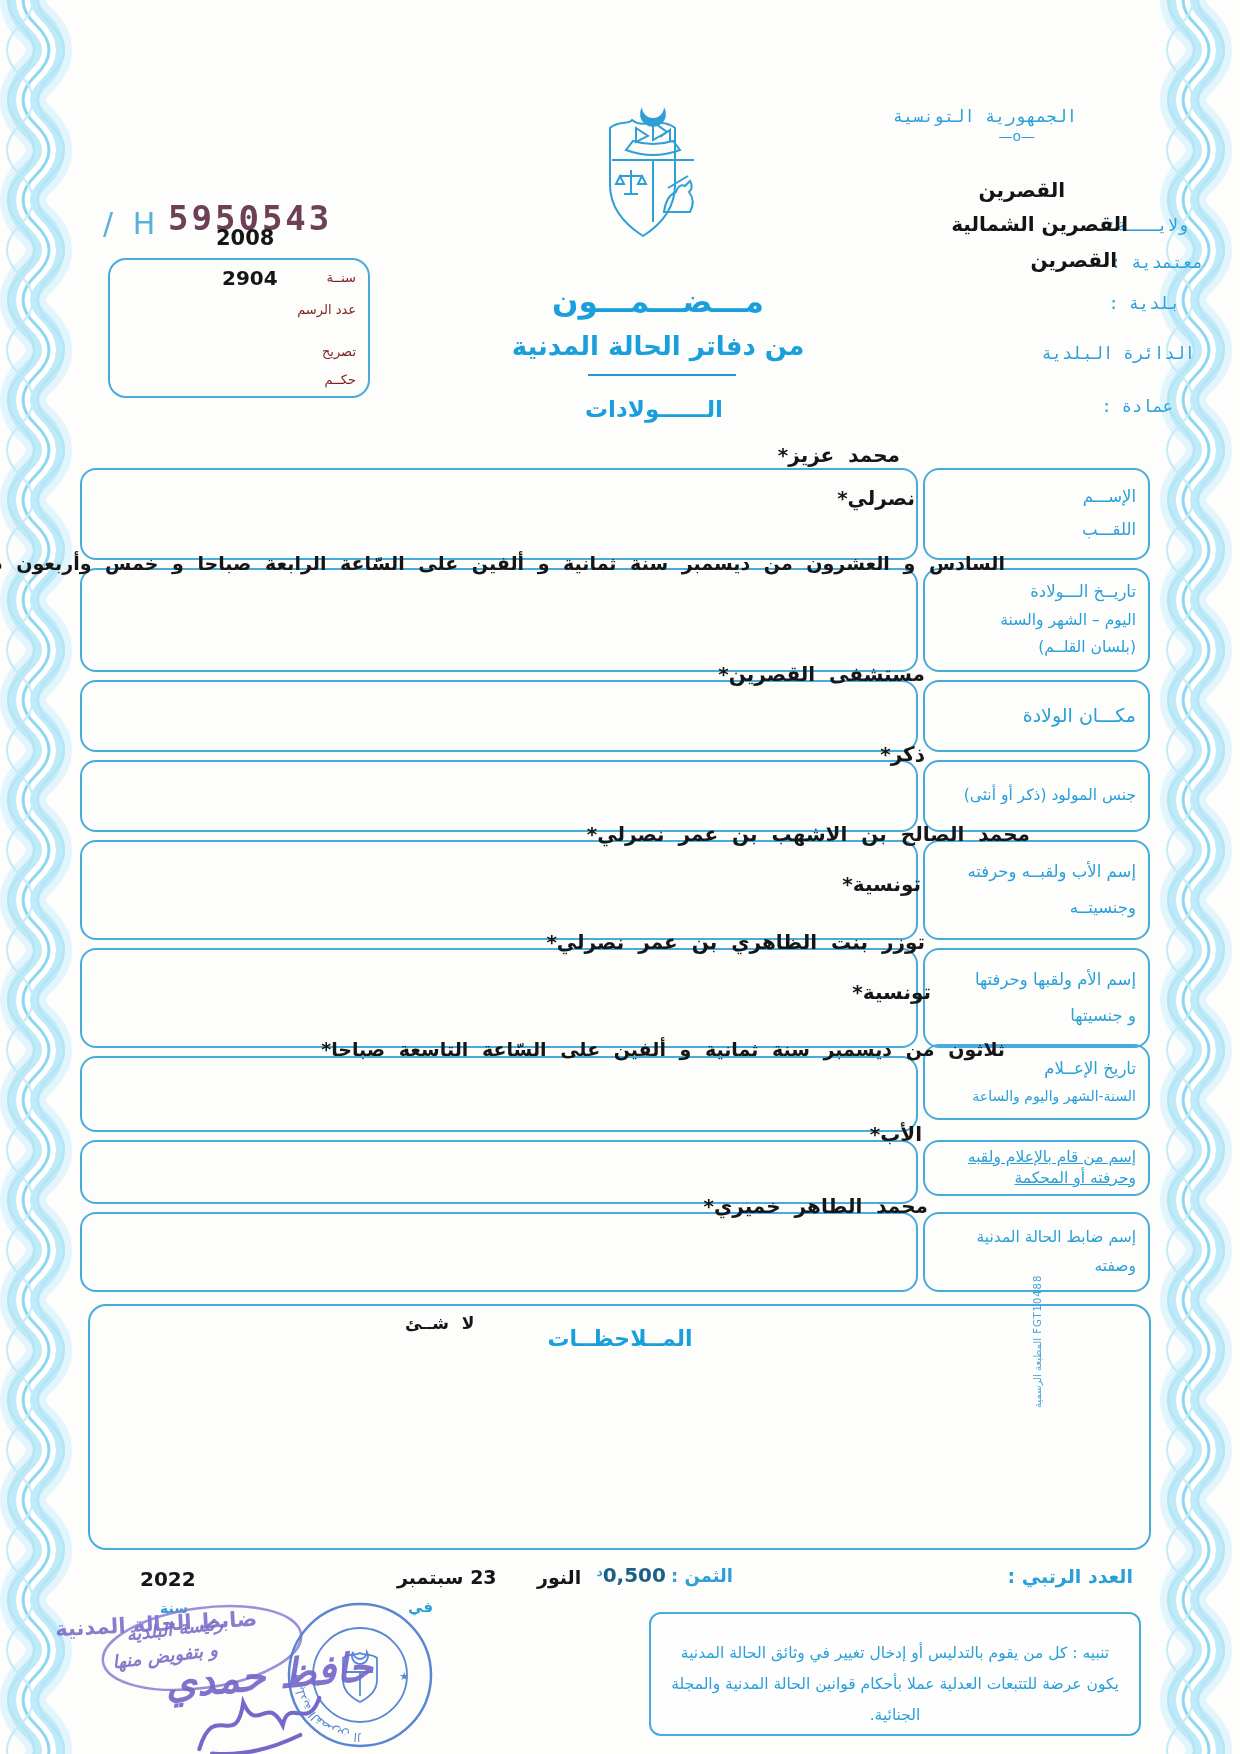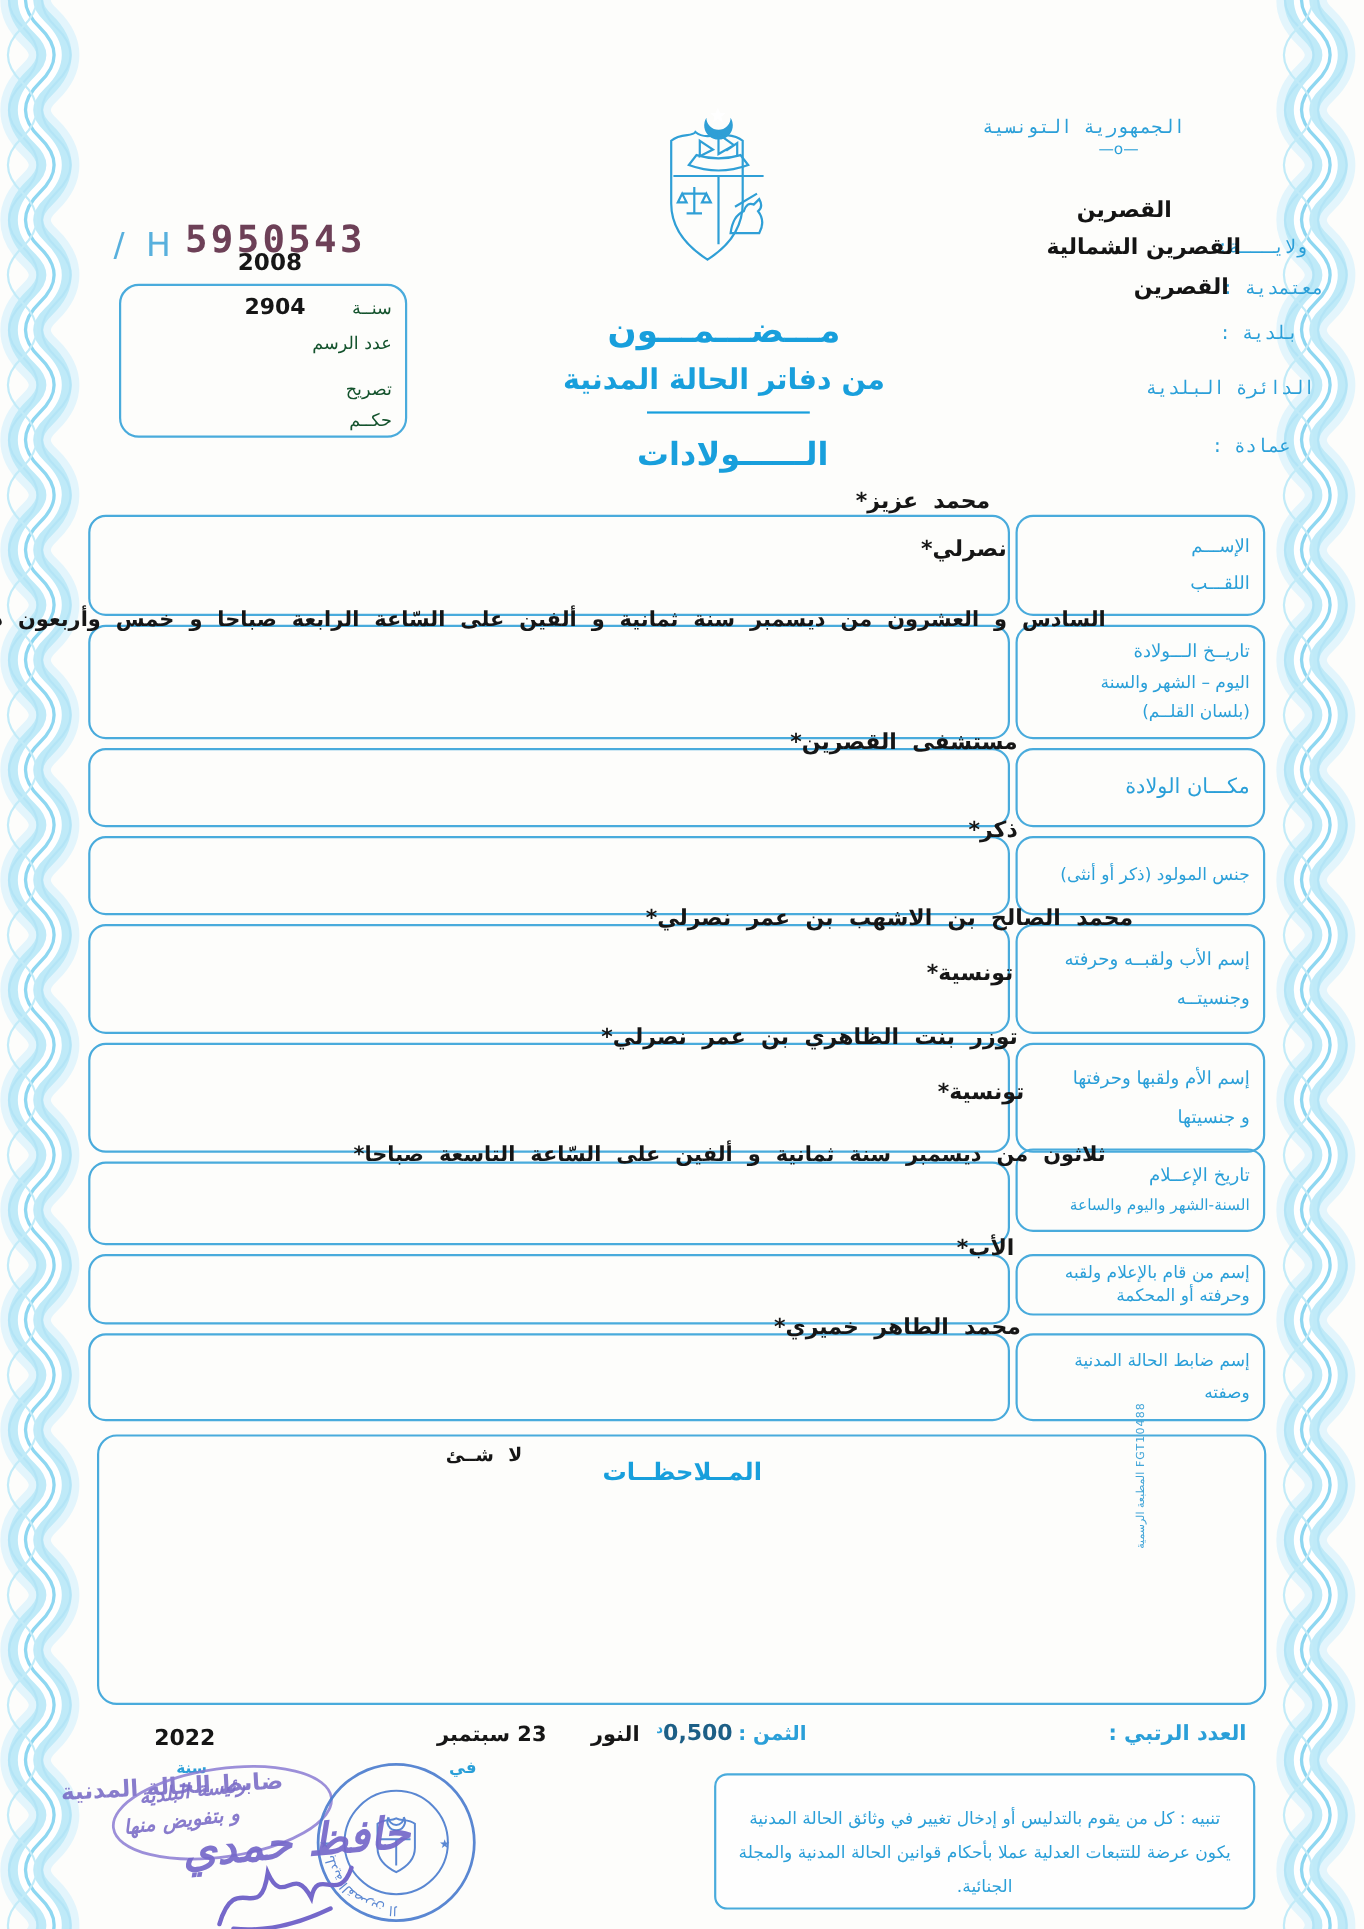--- a/index.html
+++ b/index.html
@@ -26,21 +26,21 @@
   .lblbox span{display:block;font-size:16.5px;line-height:1.25;}
   .lblbox .sm{font-size:14px;}
   .lblbox .md{font-size:15.5px;}
   .lblbox .lg{font-size:19px;}
   .titleline{color:#189fdc;font-weight:700;text-align:center;letter-spacing:1px;}
   .admin-label{color:#2a9fd8;font-size:17px;white-space:nowrap;font-family:Liberation Mono, monospace;}
   .admin-value{font-weight:700;color:#141414;font-size:20px;white-space:nowrap;}
   .regbox{
     border:2px solid #49abdc;border-radius:18px;box-sizing:border-box;
   }
-  .regbox span{position:absolute;right:12px;color:#14532d;font-size:16px;white-space:nowrap;}
+  .regbox span{position:absolute;right:12px;color:#7f1d1d;font-size:13px;white-space:nowrap;}
   .serial-prefix{color:#58b0dd;font-size:30px;letter-spacing:5px;font-weight:400;}
   .serial-number{
     color:#6d4057;font-size:34px;font-weight:700;letter-spacing:3px;
     font-family:"DejaVu Sans Mono", monospace;direction:ltr;
   }
   .footer-label{color:#2a9fd8;font-size:18px;font-weight:600;white-space:nowrap;}
   .footer-val{font-weight:700;color:#161616;font-size:20px;white-space:nowrap;}
   .notice{
     border:2px solid #49abdc;border-radius:12px;box-sizing:border-box;
     color:#2a9fd8;font-size:15.5px;text-align:center;line-height:2.0;
@@ -124,21 +124,21 @@
       <path d="M28,60 q27,10 54,0 l-7,-9 q-20,6 -40,0 z"></path>
       <path d="M38,52 l0,-14 l12,8 z M55,50 l0,-18 l14,10 z M72,52 l0,-12 l-10,7"></path>
       <path d="M33,80 v24 M22,86 h22 M22,86 l-4,8 h8 z M44,86 l-4,8 h8 z M26,104 h14"></path>
       <path d="M66,122 q2,-16 12,-20 q3,-9 9,-6 l5,-5 q4,7 -1,11 q7,9 1,20 z M70,98 l20,-12"></path>
     </g>
   </svg>
 
   <div class="abs titleline" style="left:438px;top:283px;width:440px;font-size:31px;">مـــضـــمـــون</div>
   <div class="abs titleline" style="left:438px;top:331px;width:440px;font-size:26px;">من دفاتر الحالة المدنية</div>
   <div class="abs underline-accent" style="left:588px;top:374px;width:148px;"></div>
-  <div class="abs titleline" style="left:446px;top:396px;width:440px;font-size:29px;">الــــــولادات</div>
+  <div class="abs titleline" style="left:434px;top:396px;width:440px;font-size:23px;">الــــــولادات</div>
 
   <div class="abs valbox" style="left:80px;top:468px;width:838px;height:92px;"></div>
   <div class="abs lblbox" style="left:923px;top:468px;width:227px;height:92px;">
     <span>الإســـم</span>
     <span>اللقـــب</span>
   </div>
   <span class="abs val" style="right:340px;top:443px;">محمد عزيز*</span>
   <span class="abs val" style="right:325px;top:486px;">نصرلي*</span>
 
   <div class="abs valbox" style="left:80px;top:568px;width:838px;height:104px;"></div>
@@ -178,21 +178,21 @@
   <span class="abs val" style="right:309px;top:980px;">تونسية*</span>
 
   <div class="abs valbox" style="left:80px;top:1056px;width:838px;height:76px;"></div>
   <div class="abs lblbox" style="left:923px;top:1044px;width:227px;height:76px;">
     <span>تاريخ الإعــلام</span>
     <span class="sm">السنة-الشهر واليوم والساعة</span>
   </div>
   <span class="abs val" style="right:235px;top:1038px;font-size:19px;">ثلاثون من ديسمبر سنة ثمانية و ألفين على السّاعة التاسعة صباحا*</span>
 
   <div class="abs valbox" style="left:80px;top:1140px;width:838px;height:64px;"></div>
-  <div class="abs lblbox" style="left:923px;top:1140px;width:227px;height:56px;">
+  <div class="abs lblbox" style="left:923px;top:1140px;width:227px;height:56px;text-decoration:underline;">
     <span class="md">إسم من قام بالإعلام ولقبه</span>
     <span class="md">وحرفته أو المحكمة</span>
   </div>
   <span class="abs val" style="right:318px;top:1122px;">الأب*</span>
 
   <div class="abs valbox" style="left:80px;top:1212px;width:838px;height:80px;"></div>
   <div class="abs lblbox" style="left:923px;top:1212px;width:227px;height:80px;">
     <span class="md">إسم ضابط الحالة المدنية</span>
     <span class="md">وصفته</span>
   </div>

